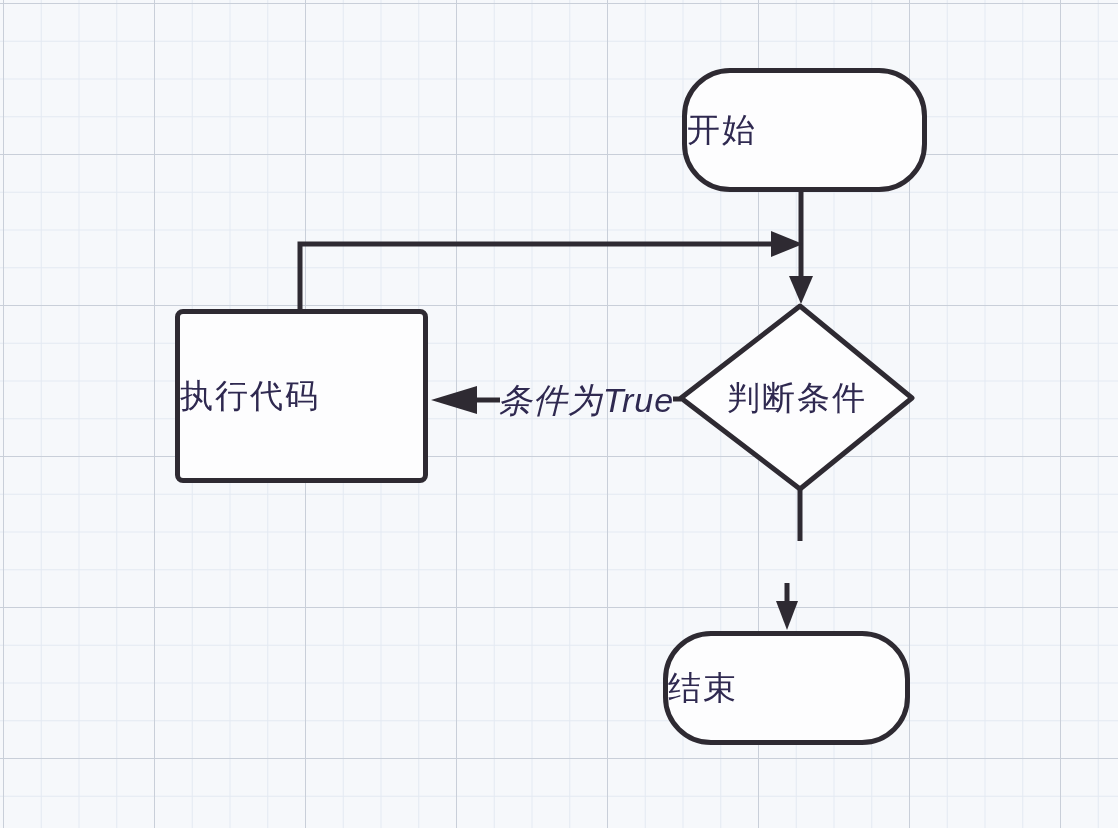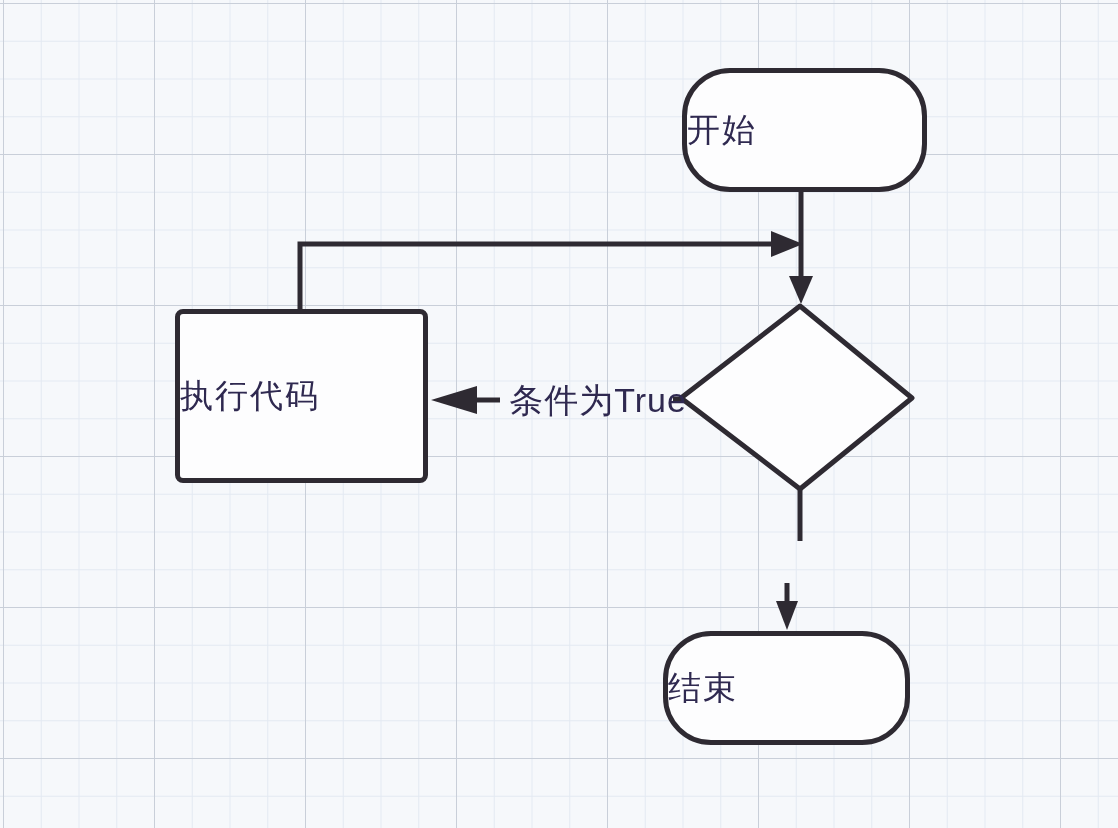--- a/index.html
+++ b/index.html
@@ -92,17 +92,18 @@
   </div>
 
   <div class="node process" style="left:175px;top:309px;width:253px;height:174px;">
     <span class="node-label">执行代码</span>
   </div>
 
   <div class="node terminator" style="left:663px;top:631px;width:247px;height:114px;">
     <span class="node-label">结束</span>
   </div>
 
+  <div class="decision-label" style="left:797px;top:398px;">判断条件</div>
 
-  <div class="edge-label" style="left:598px;top:401px;">条件为True</div>
+  <div class="edge-label" style="left:586px;top:401px;font-style:italic;">条件为True</div>
 
 
 </div>
 
 </body></html>

